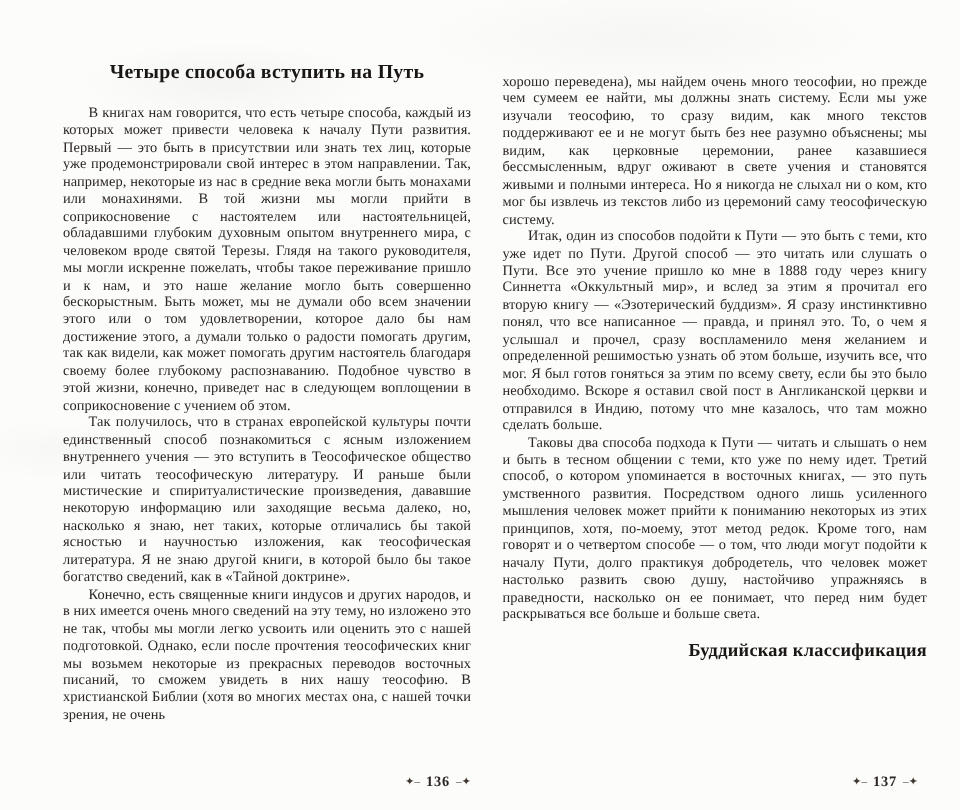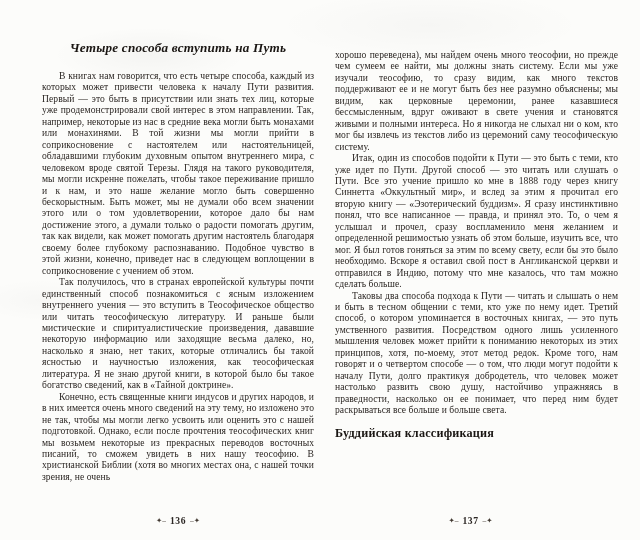--- a/index.html
+++ b/index.html
@@ -37,40 +37,39 @@
   .chapter-title {
     font-size: 13.2px;
     line-height: 16px;
     font-weight: bold;
     text-align: center;
     margin: 0 0 14px 0;
     color: #1a1613;
     letter-spacing: 0.2px;
     text-indent: 0;
     hyphens: none;
-    font-style: italic;
   }
   .section-heading {
     font-size: 12.2px;
     line-height: 15px;
     font-weight: bold;
-    text-align: left;
+    text-align: right;
     margin: 10px 0 9px 0;
     color: #1a1613;
     letter-spacing: 0.2px;
     text-indent: 0;
     hyphens: none;
   }
   p { margin: 0; text-indent: 17px; }
   p.continuation { text-indent: 0; }
 
   .page-footer {
     position: absolute;
     bottom: 13px;
-    text-align: center;
+    text-align: right;
     font-size: 9.6px;
     line-height: 11px;
     color: #2b2623;
     white-space: nowrap;
     margin-top: 24px;
   }
   .footer-left  { left: 42px;  width: 272px; }
   .footer-right { left: 329px; width: 283px; }
   .ornament {
     font-size: 7.5px;

